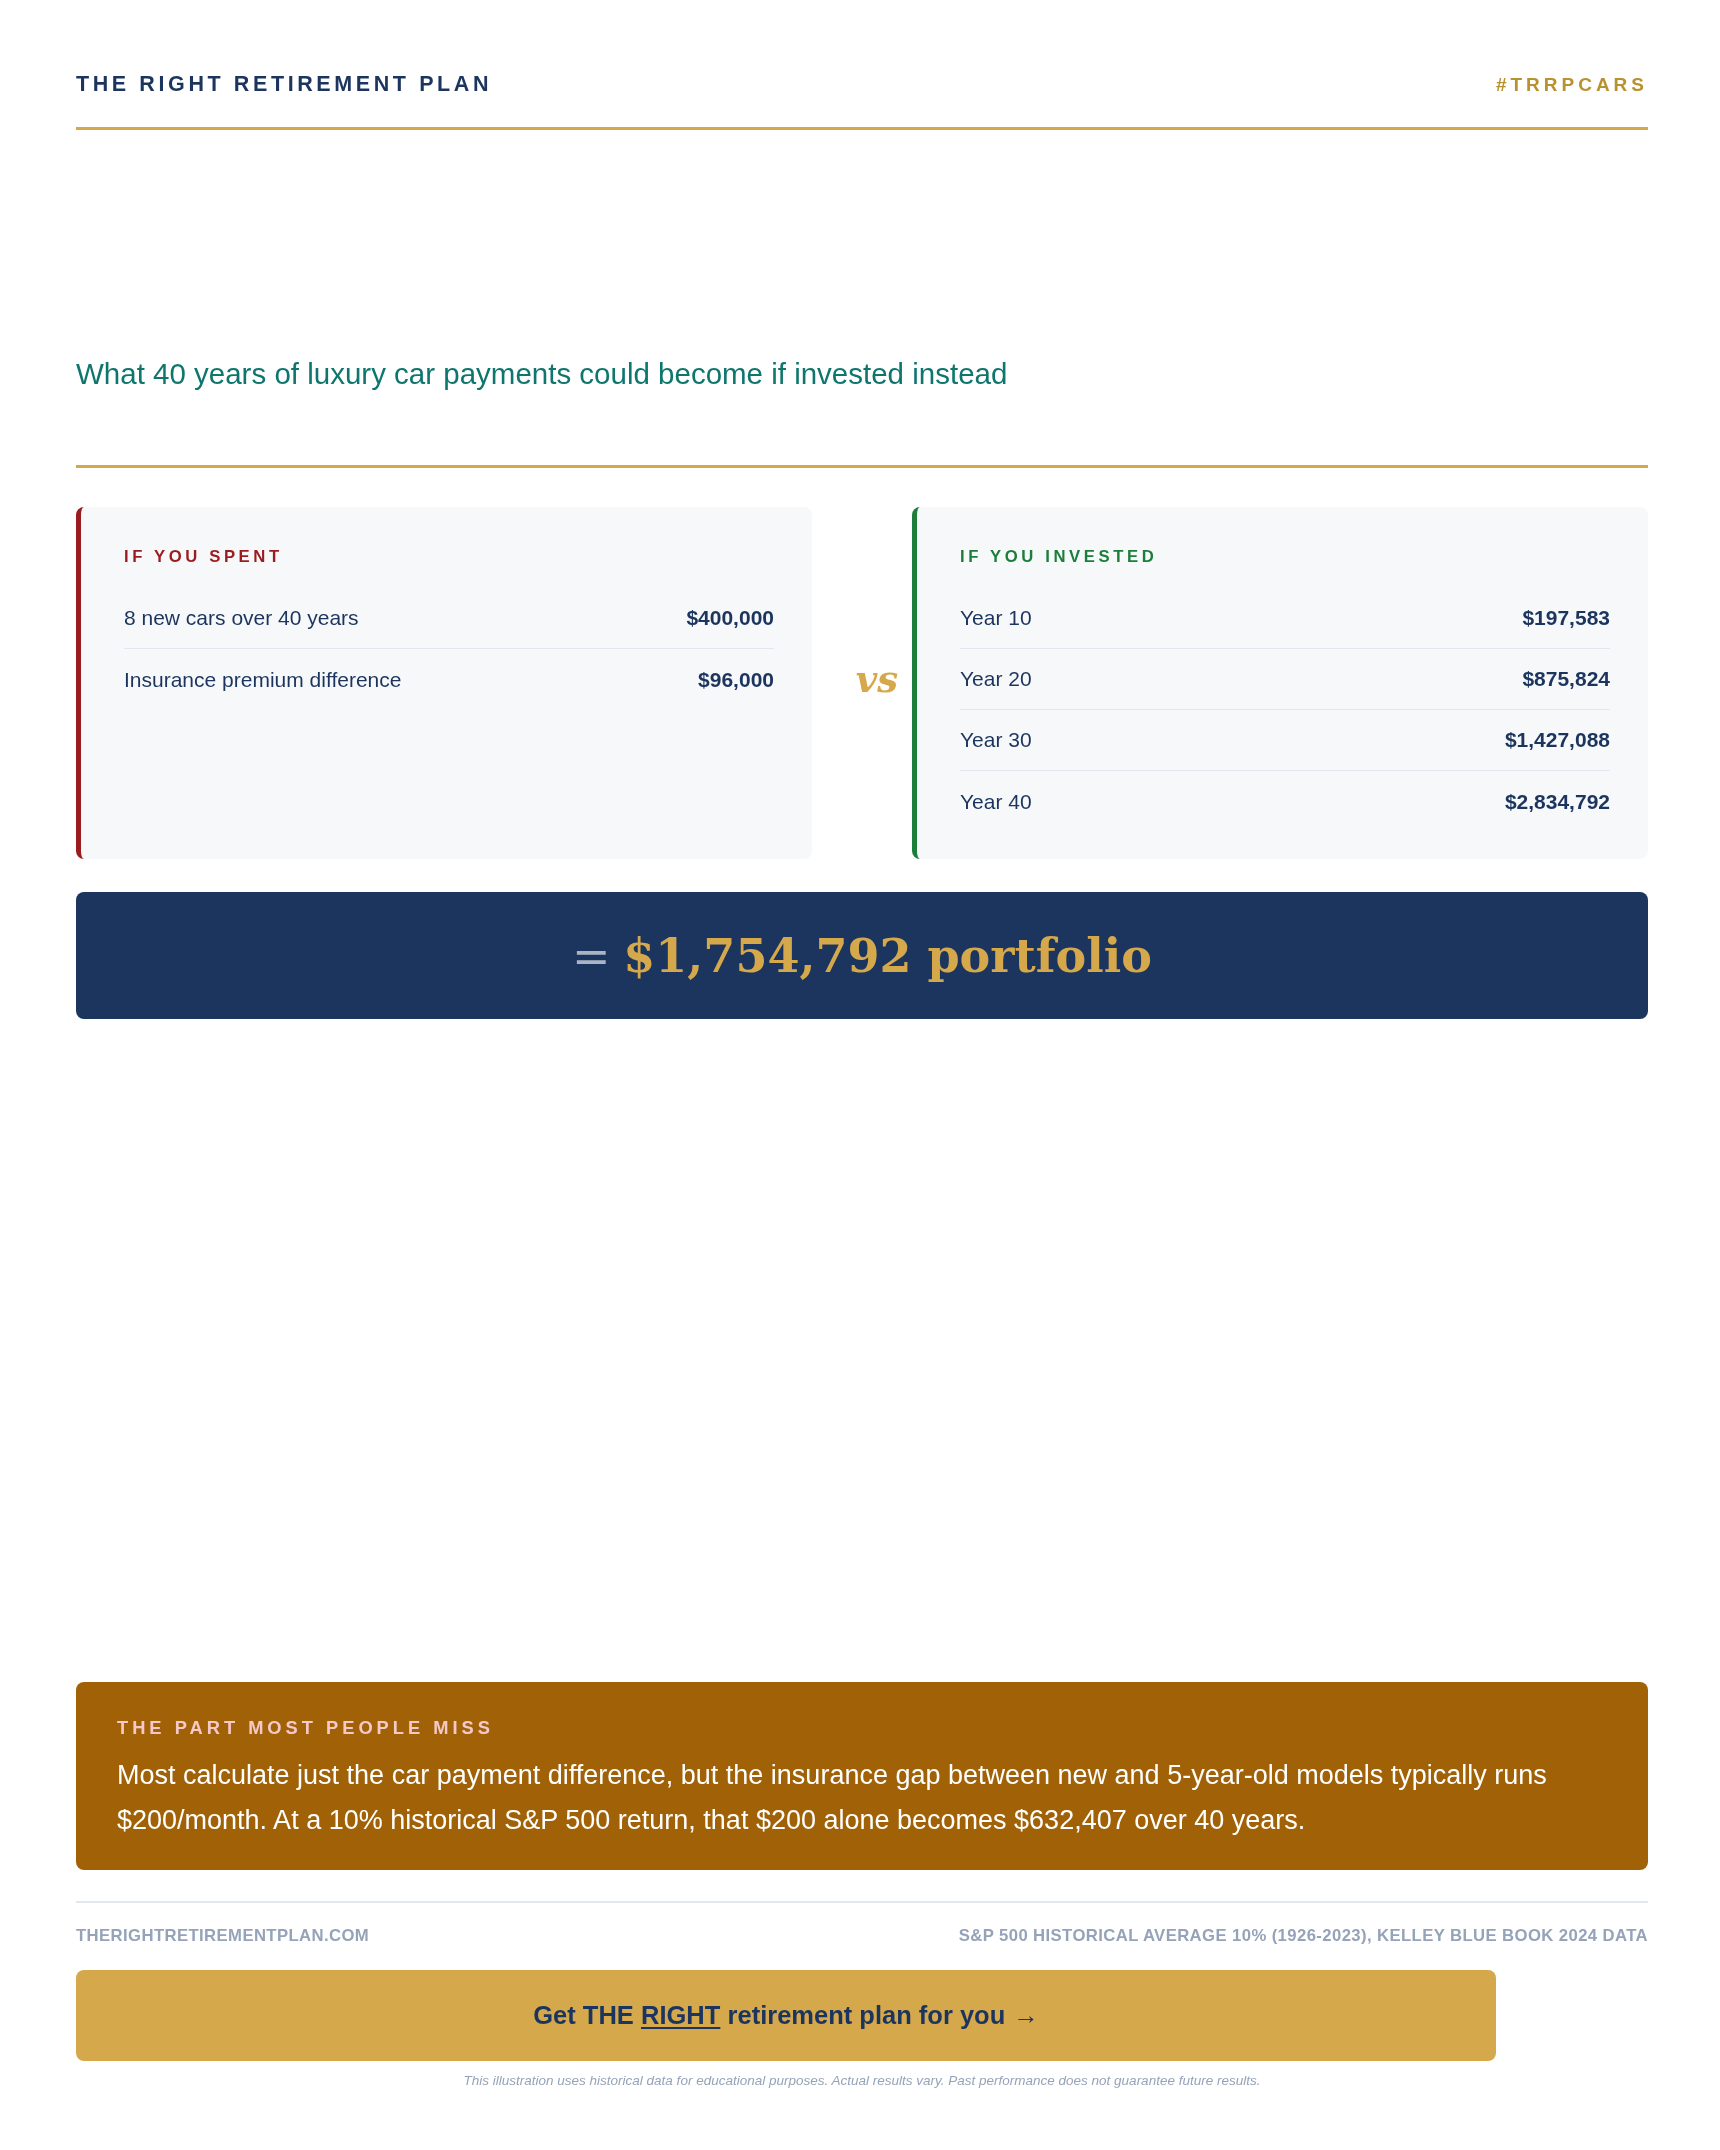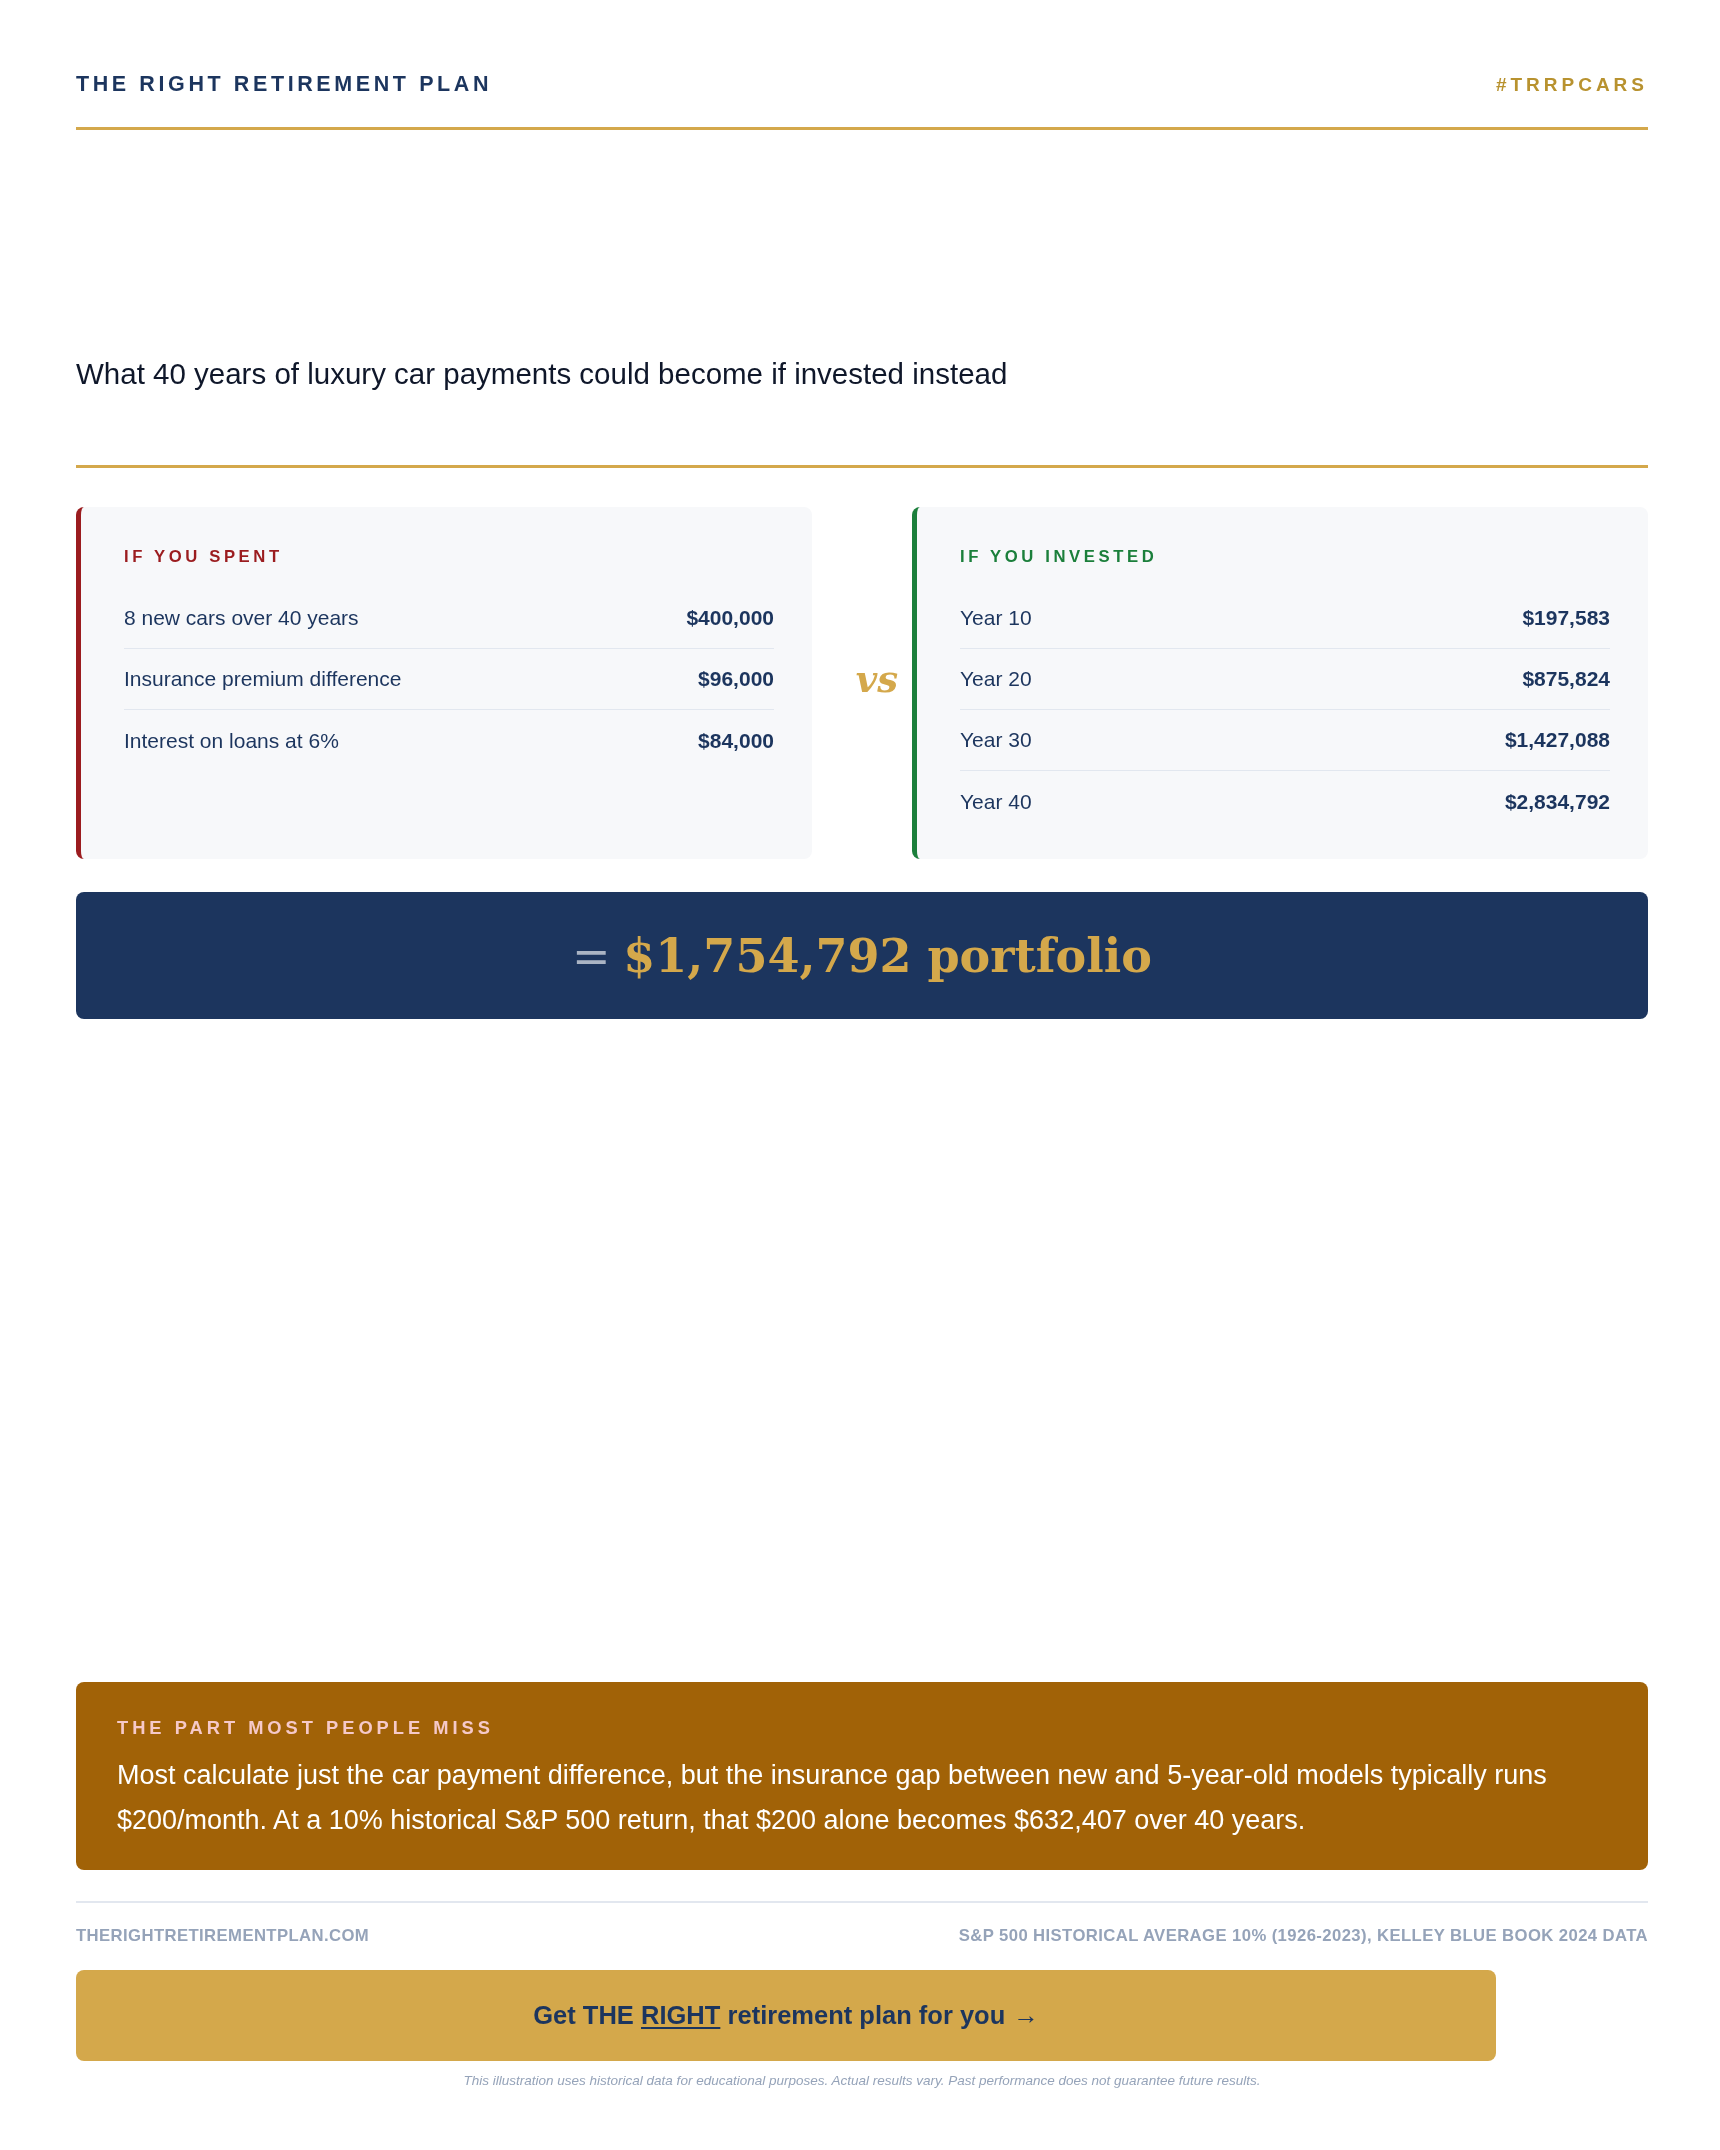--- a/index.html
+++ b/index.html
@@ -7,21 +7,21 @@
     body { font-family: "Liberation Sans", "DejaVu Sans", sans-serif; color: #1c355e; position: relative; }
 
     .page { position: absolute; left: 76px; top: 0; width: 1572px; height: 2151px; }
 
     .topbar { position: absolute; left: 0; top: 70px; width: 1572px; height: 29px; display: flex; justify-content: space-between; align-items: center; }
     .brand { font-size: 21.5px; font-weight: 700; letter-spacing: 3.6px; color: #1c355e; }
     .hashtag { font-size: 19px; font-weight: 700; letter-spacing: 4px; color: #b8922f; }
     .rule-top { position: absolute; left: 0; top: 127px; width: 1572px; height: 3.2px; background: #d4a84b; }
 
     .title { position: absolute; left: 0; top: 174px; width: 1572px; font-family: "DejaVu Serif", "Liberation Serif", serif; font-weight: 700; font-size: 69px; line-height: 81px; color: #1c355e; letter-spacing: -1.6px; }
-    .subtitle { position: absolute; left: 0; top: 357px; font-size: 29.5px; color: #0f172a; }
+    .subtitle { position: absolute; left: 0; top: 357px; font-size: 29.5px; color: #0f766e; }
     .rule-mid { position: absolute; left: 0; top: 465px; width: 1572px; height: 3.2px; background: #d4a84b; }
 
     .card { position: absolute; top: 507px; height: 352px; background: #f7f8fa; border-radius: 8px; padding: 40px 38px 0 43px; }
     .card.spent { left: 0; width: 736px; border-left: 5.6px solid #9b1c1f; }
     .card.invested { left: 836px; width: 736px; border-left: 5.6px solid #1b7f3b; }
     .card-label { font-size: 16.7px; font-weight: 700; letter-spacing: 3.6px; margin-bottom: 21px; }
     .spent .card-label { color: #9b1c1f; }
     .invested .card-label { color: #1b7f3b; }
     .row { display: flex; justify-content: space-between; align-items: center; height: 61px; border-bottom: 1.6px solid #e2e7ef; font-size: 21px; color: #1c355e; }
     .row:last-child { border-bottom: none; }
@@ -64,24 +64,20 @@
   <div class="card spent">
     <div class="card-label">IF YOU SPENT</div>
     <div class="row">
       <span>8 new cars over 40 years</span>
       <span class="val">$400,000</span>
     </div>
     <div class="row">
       <span>Insurance premium difference</span>
       <span class="val">$96,000</span>
     </div>
-    <div class="row">
-      <span>Interest on loans at 6%</span>
-      <span class="val">$84,000</span>
-    </div>
   </div>
 
   <div class="vs"><span style="text-transform: lowercase;">VS</span></div>
 
   <div class="card invested">
     <div class="card-label">IF YOU INVESTED</div>
     <div class="row">
       <span>Year 10</span>
       <span class="val">$197,583</span>
     </div>

